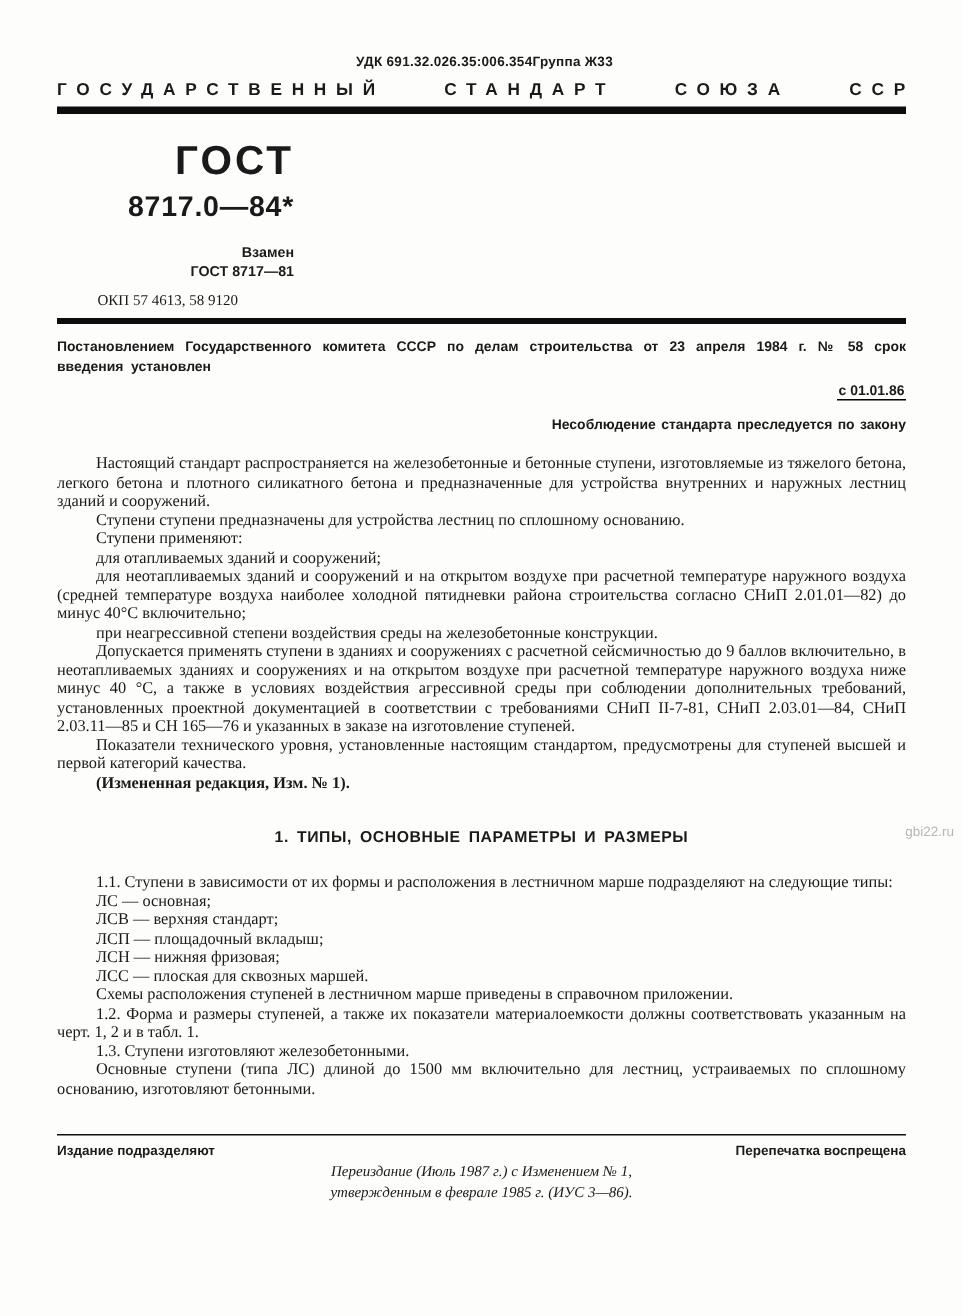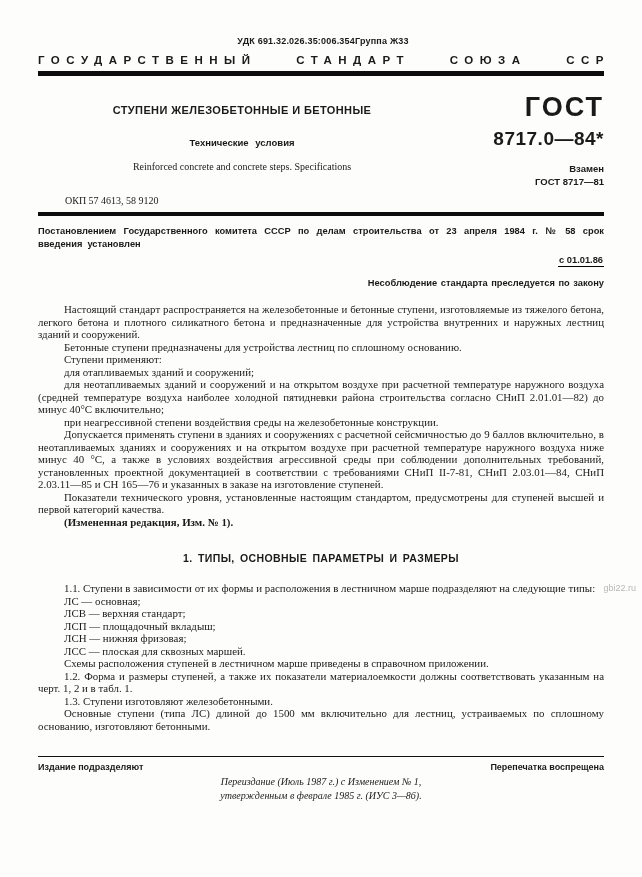--- a/index.html
+++ b/index.html
@@ -42,21 +42,21 @@
   .bodytext{margin-top:15px;font-size:10.9px;line-height:12.5px;text-align:justify;}
   .bodytext p{margin:0;text-indent:26px;}
   .bodytext p.pb{font-weight:bold;}
   .sechead{text-align:center;font-family:"Liberation Sans",sans-serif;font-weight:bold;font-size:10.5px;
     letter-spacing:.4px;margin:24px 0 18px 0;word-spacing:2px;}
   
   .footrule{border-top:1.5px solid #111;margin-top:24px;}
   .footrow{display:flex;justify-content:space-between;align-items:baseline;margin-top:5px;
     font-family:"Liberation Sans",sans-serif;font-weight:bold;font-size:9px;}
   .reissue{text-align:center;font-style:italic;font-size:10px;line-height:13.5px;margin-top:3px;}
-  .watermark{position:absolute;right:6px;top:583px;font-family:"Liberation Sans",sans-serif;
+  .watermark{position:absolute;right:6px;top:549px;font-family:"Liberation Sans",sans-serif;
     font-size:9px;color:#b7b7b5;padding-left:18px;}
 </style>
 </head>
 <body>
 
 <div class="page">
 
   <div class="toprow">
     <div class="udk">УДК 691.32.026.35:006.354</div>
     <div>Группа Ж33</div>
@@ -65,46 +65,41 @@
   <div class="orgrow">
     <span>ГОСУДАРСТВЕННЫЙ</span>
     <span>СТАНДАРТ</span>
     <span>СОЮЗА</span>
     <span>ССР</span>
   </div>
 
   <div class="rule-thick"></div>
 
   <div class="titlegrid">
-    <div class="tleft">
-      <div class="t-ru">СТУПЕНИ ЖЕЛЕЗОБЕТОННЫЕ И БЕТОННЫЕ</div>
-      <div class="t-sub">Технические условия</div>
-      <div class="t-en">Reinforced concrete and concrete steps. Specifications</div>
-    </div>
     <div class="tright">
       <div class="gost-big">ГОСТ</div>
       <div class="gost-num">8717.0—84*</div>
       <div class="vzamen">Взамен</div>
       <div class="vzamen2">ГОСТ 8717—81</div>
     </div>
   </div>
 
   <div class="okp">ОКП 57 4613, 58 9120</div>
 
   <div class="rule-thick2"></div>
 
   <div class="decree">Постановлением Государственного комитета СССР по делам строительства от 23 апреля 1984 г. № 58 срок введения установлен</div>
   <div class="effdate">
     <span>с 01.01.86</span>
   </div>
   <div class="law">Несоблюдение стандарта преследуется по закону</div>
 
   <div class="bodytext">
     <p>Настоящий стандарт распространяется на железобетонные и бетонные ступени, изготовляемые из тяжелого бетона, легкого бетона и плотного силикатного бетона и предназначенные для устройства внутренних и наружных лестниц зданий и сооружений.</p>
-    <p>Бетонные ступени предназначены для устройства лестниц по сплошному основанию.</p>
+    <p>Ступени ступени предназначены для устройства лестниц по сплошному основанию.</p>
     <p>Ступени применяют:</p>
     <p>для отапливаемых зданий и сооружений;</p>
     <p>для неотапливаемых зданий и сооружений и на открытом воздухе при расчетной температуре наружного воздуха (средней температуре воздуха наиболее холодной пятидневки района строительства согласно СНиП 2.01.01—82) до минус 40°С включительно;</p>
     <p>при неагрессивной степени воздействия среды на железобетонные конструкции.</p>
     <p>Допускается применять ступени в зданиях и сооружениях с расчетной сейсмичностью до 9 баллов включительно, в неотапливаемых зданиях и сооружениях и на открытом воздухе при расчетной температуре наружного воздуха ниже минус 40 °С, а также в условиях воздействия агрессивной среды при соблюдении дополнительных требований, установленных проектной документацией в соответствии с требованиями СНиП II-7-81, СНиП 2.03.01—84, СНиП 2.03.11—85 и СН 165—76 и указанных в заказе на изготовление ступеней.</p>
     <p>Показатели технического уровня, установленные настоящим стандартом, предусмотрены для ступеней высшей и первой категорий качества.</p>
     <p class="pb">(Измененная редакция, Изм. № 1).</p>
   </div>
 
   <div class="sechead">1. ТИПЫ, ОСНОВНЫЕ ПАРАМЕТРЫ И РАЗМЕРЫ</div>

